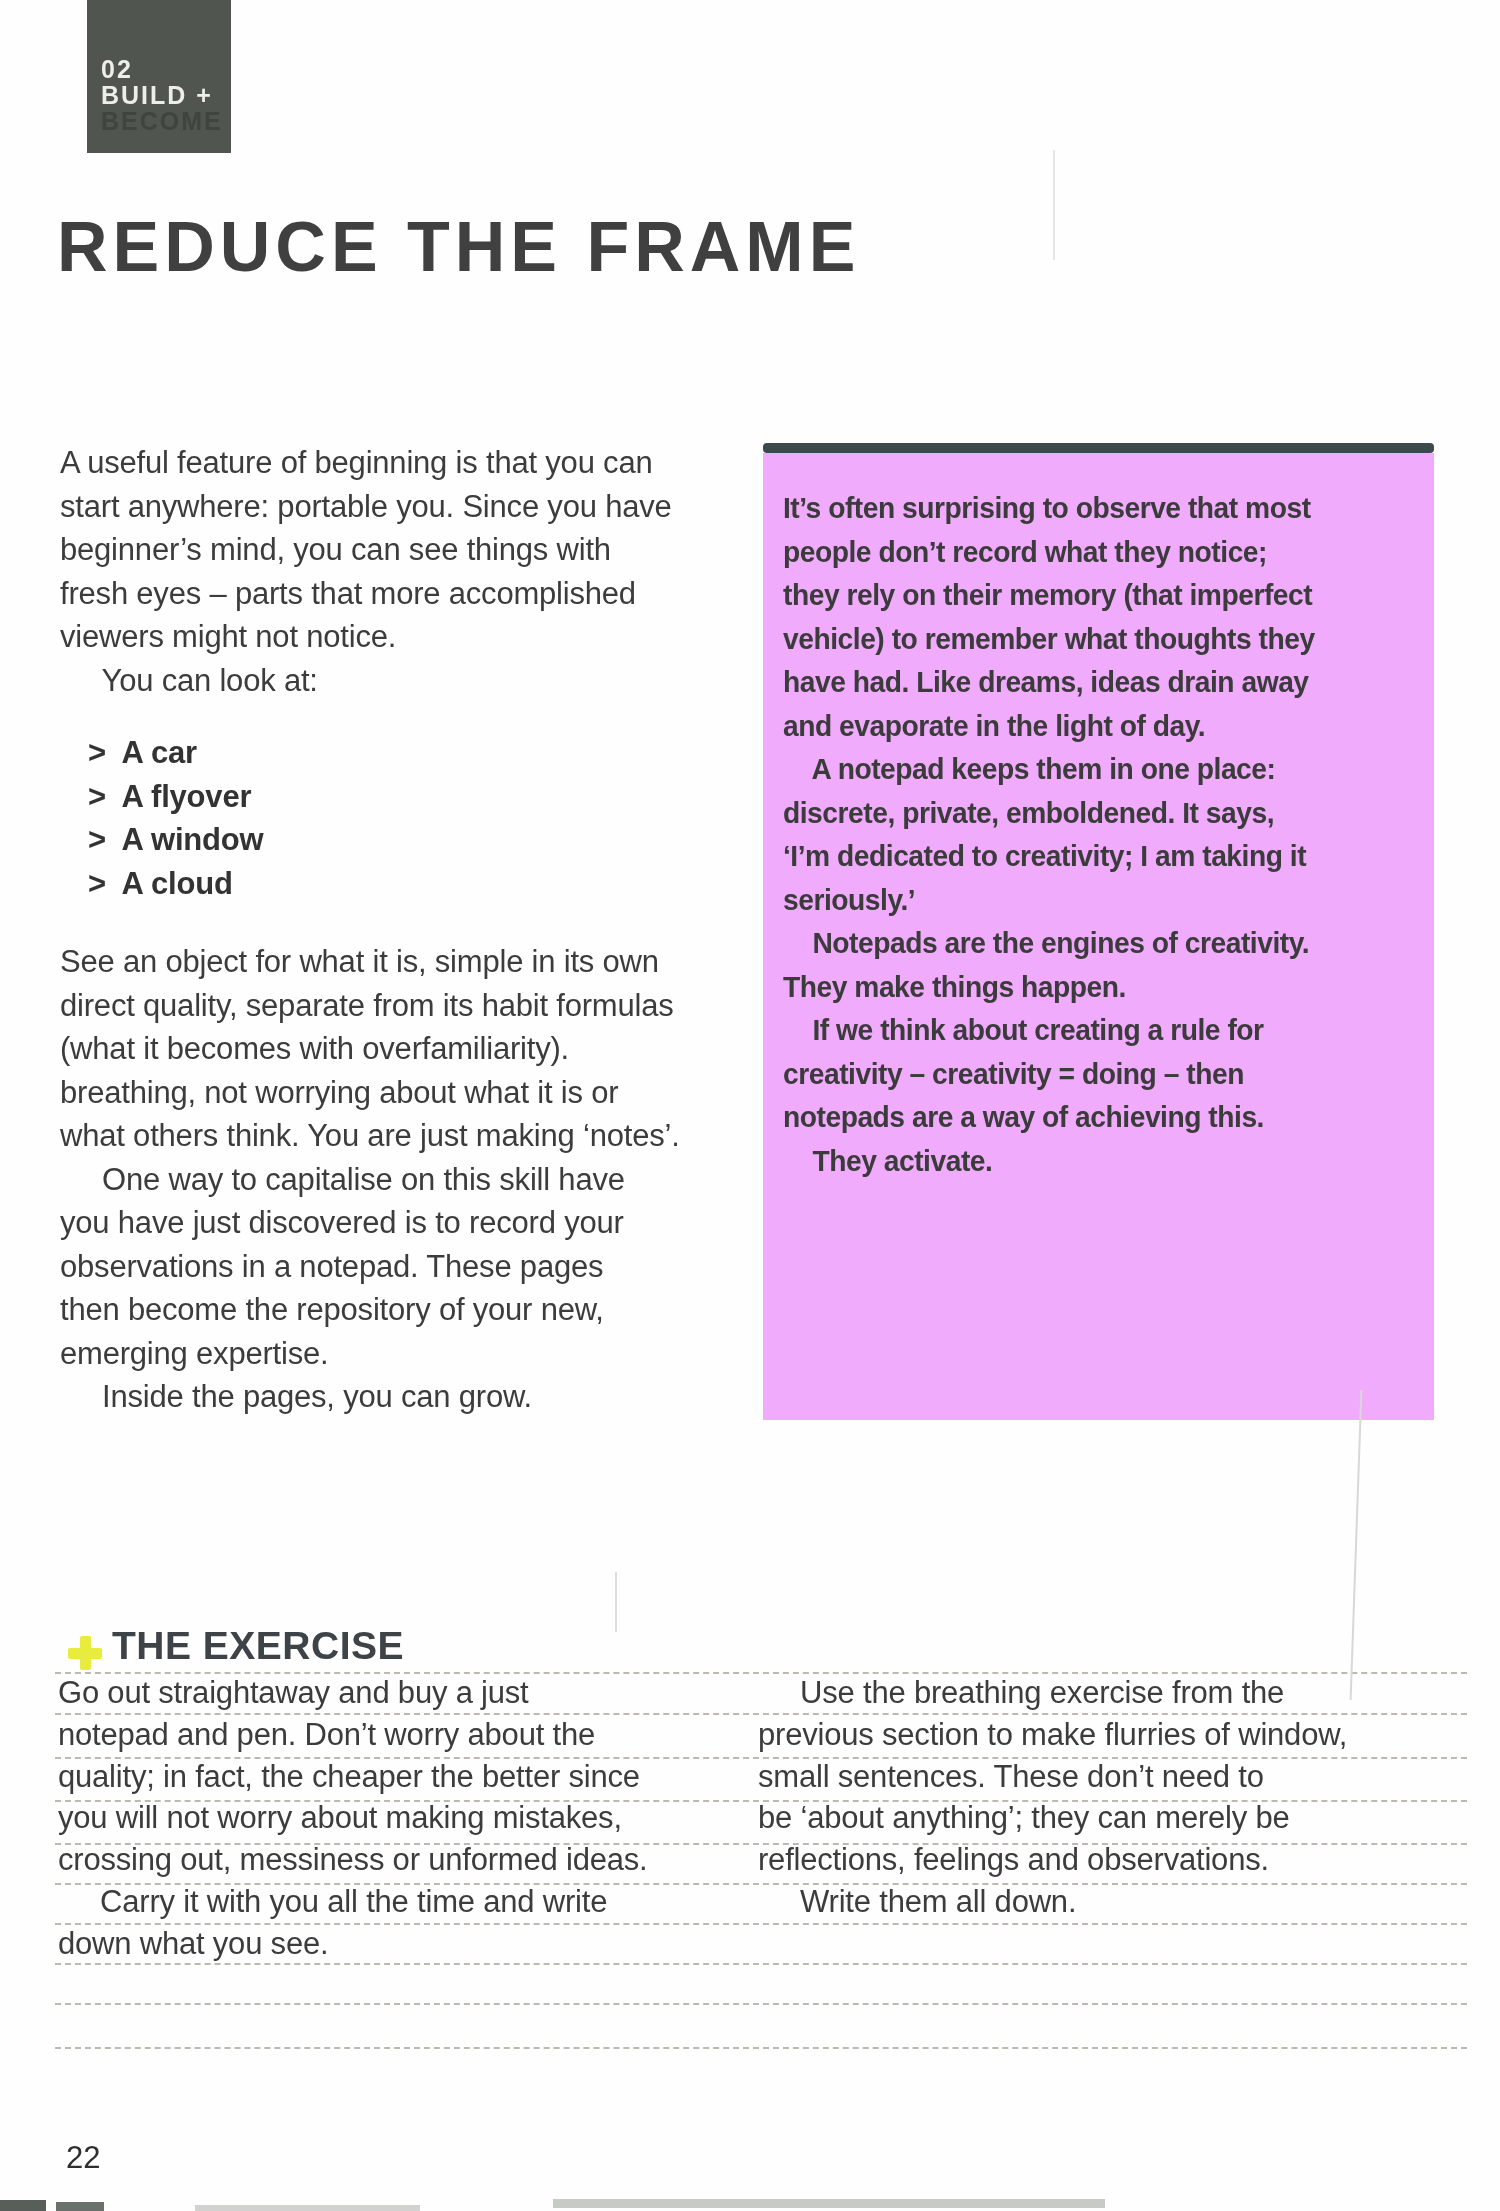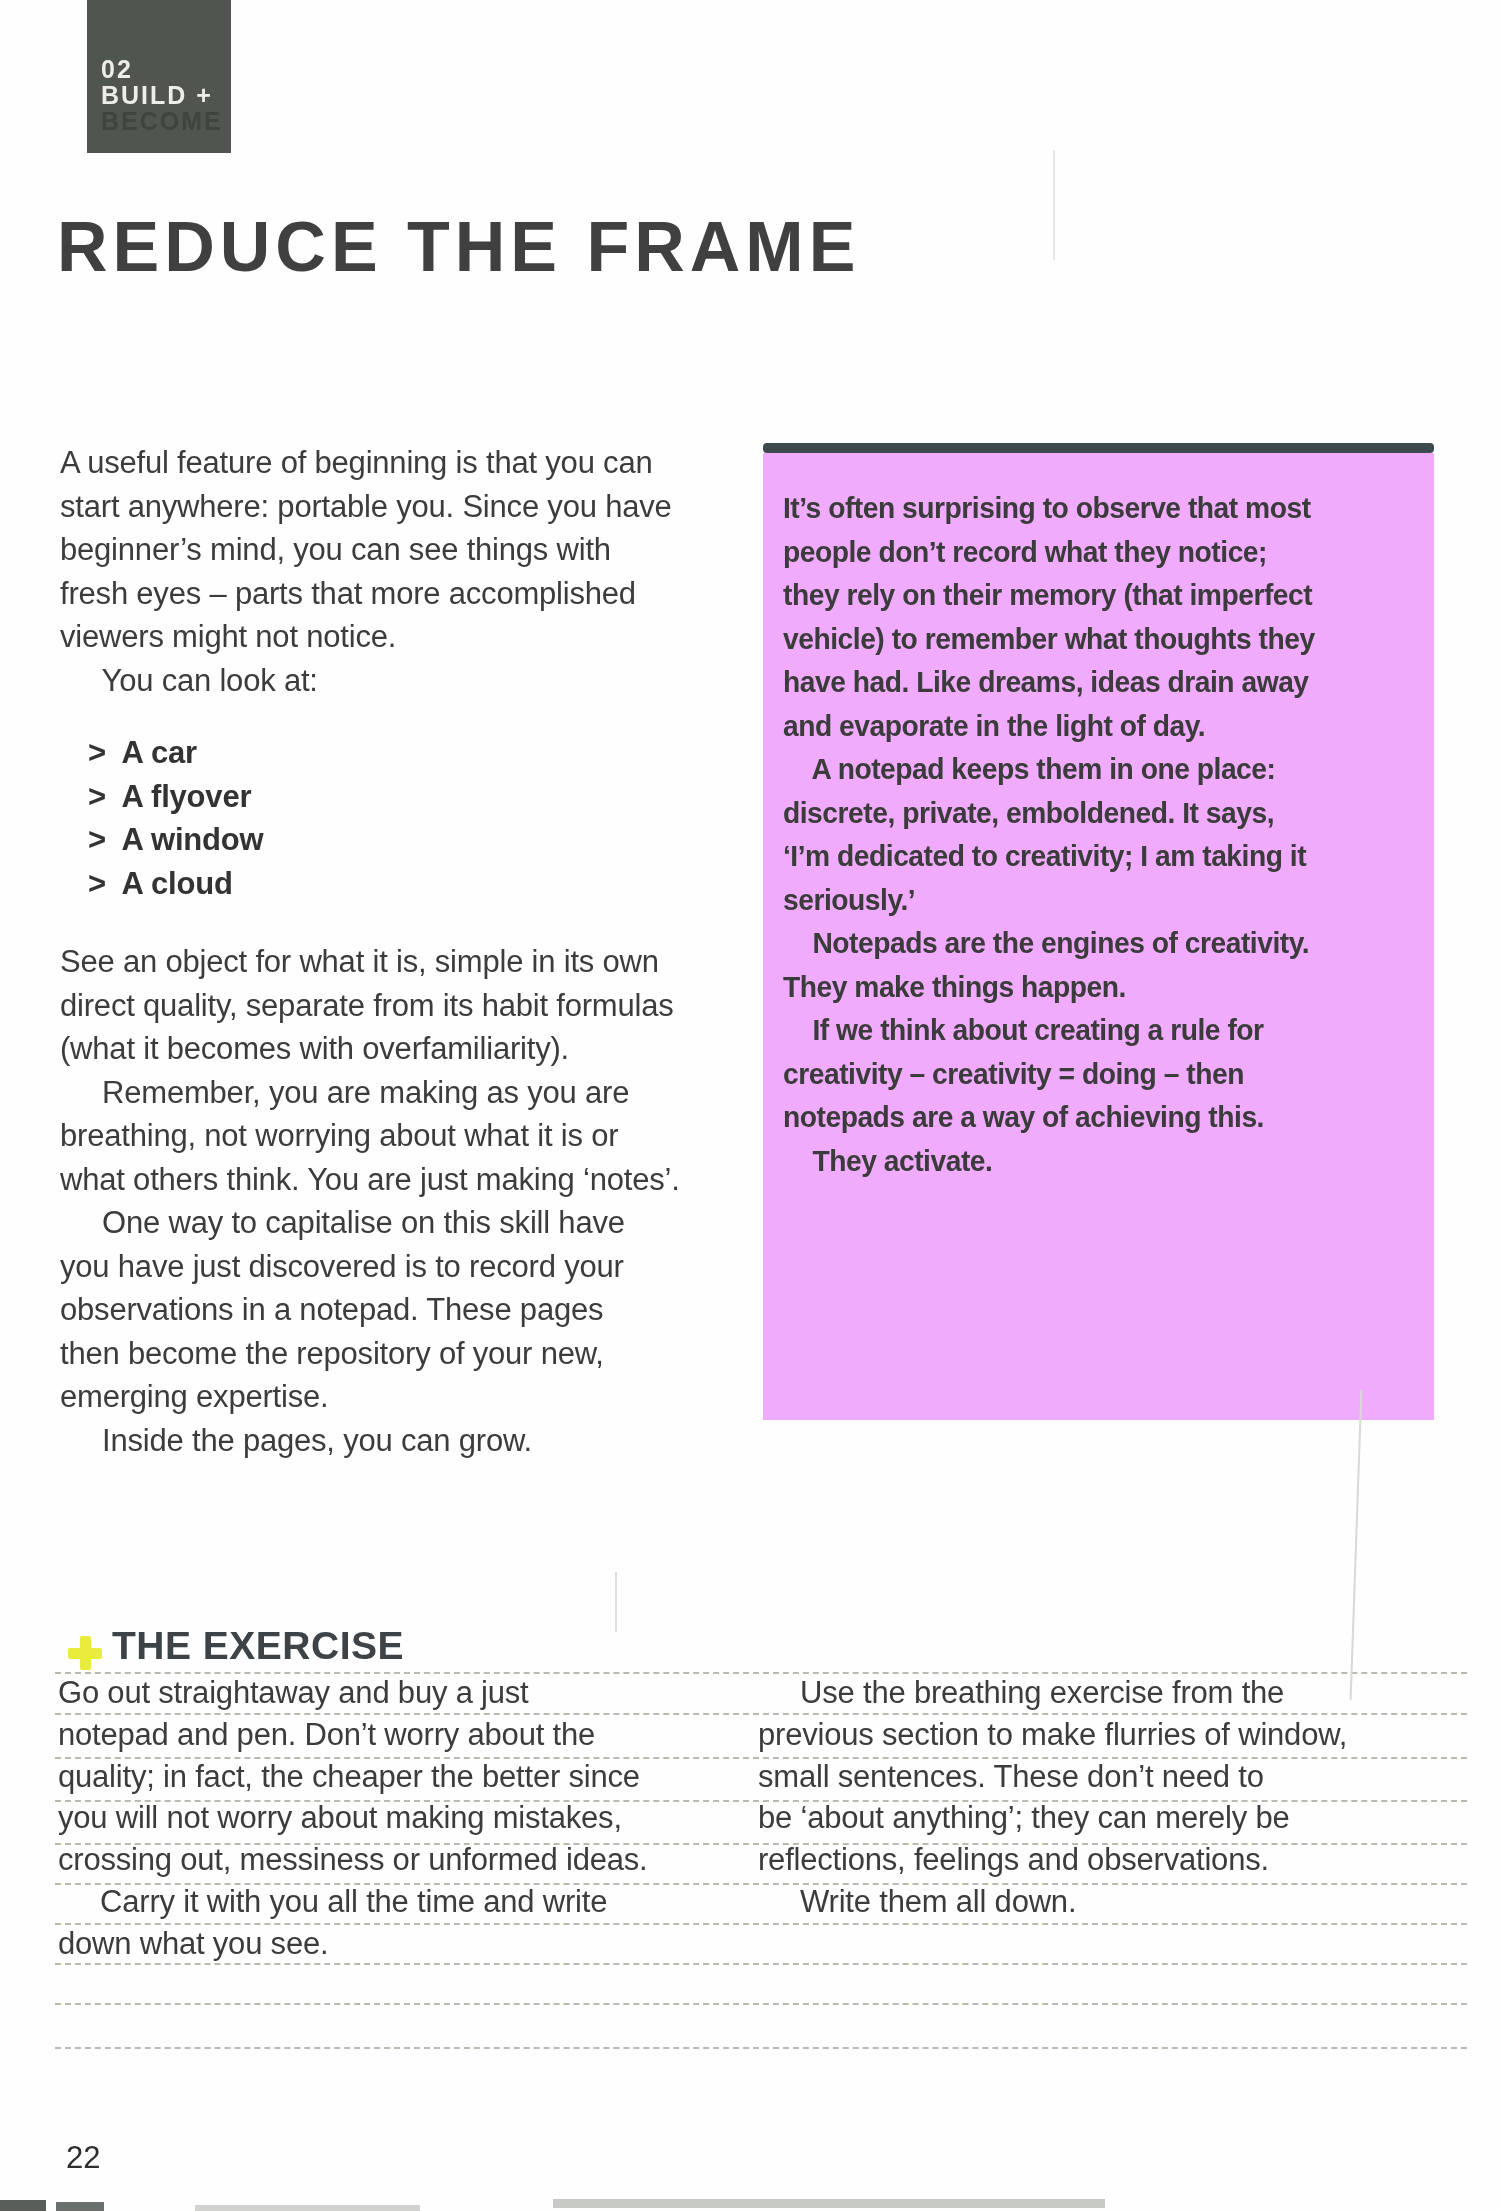--- a/index.html
+++ b/index.html
@@ -84,21 +84,20 @@
       <div class="ln">&gt;  A car</div>
       <div class="ln">&gt;  A flyover</div>
       <div class="ln">&gt;  A window</div>
       <div class="ln">&gt;  A cloud</div>
     </div>
 
   <div class="col-body lines body-text">
       <div class="ln">See an object for what it is, simple in its own</div>
       <div class="ln">direct quality, separate from its habit formulas</div>
       <div class="ln">(what it becomes with overfamiliarity).</div>
-      <div class="ln">     Remember, you are making as you are</div>
       <div class="ln">breathing, not worrying about what it is or</div>
       <div class="ln">what others think. You are just making ‘notes’.</div>
       <div class="ln">     One way to capitalise on this skill have</div>
       <div class="ln">you have just discovered is to record your</div>
       <div class="ln">observations in a notepad. These pages</div>
       <div class="ln">then become the repository of your new,</div>
       <div class="ln">emerging expertise.</div>
       <div class="ln">     Inside the pages, you can grow.</div>
     </div>
 

